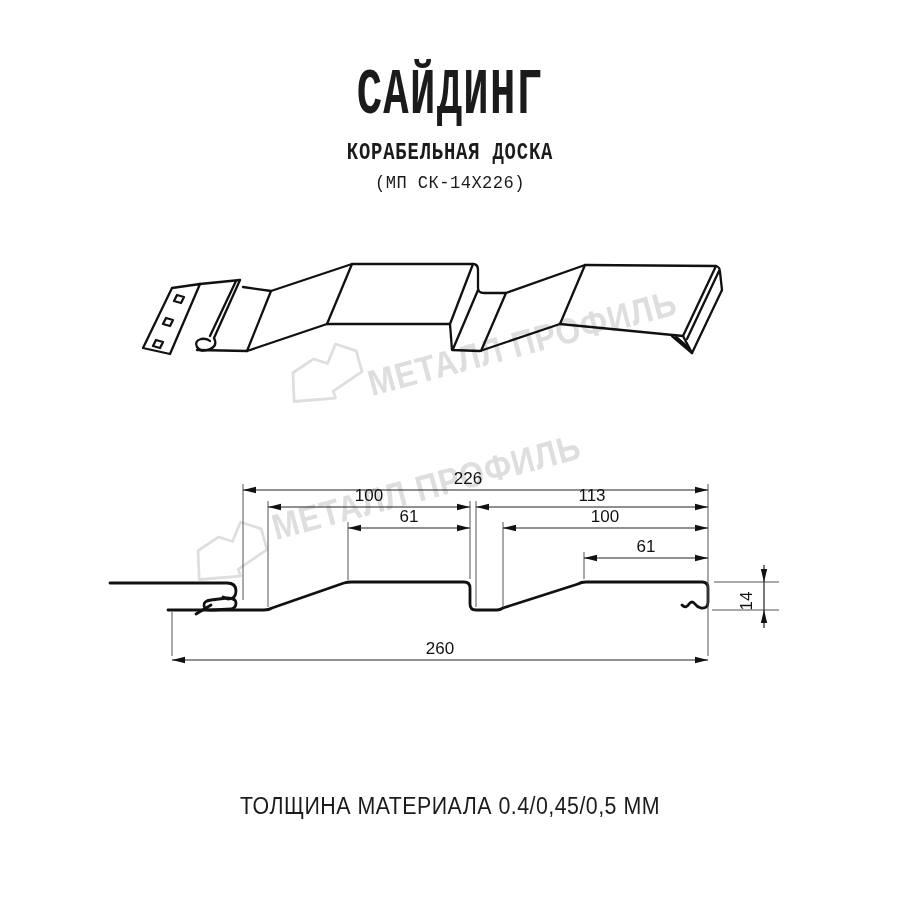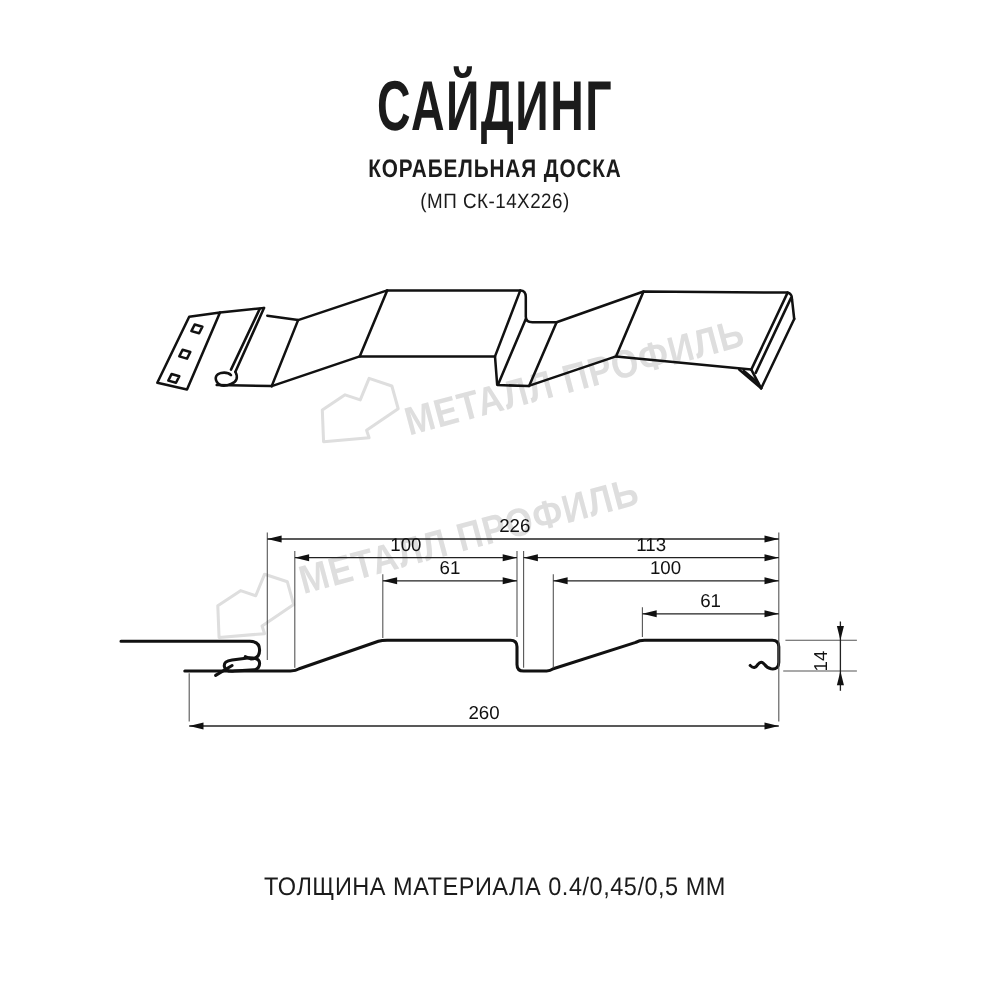--- a/index.html
+++ b/index.html
@@ -1,21 +1,21 @@
 <!DOCTYPE html>
 <html><head>
 <meta charset="utf-8">
 <style>
   html,body{margin:0;padding:0;}
   body{
     width:900px;height:900px;position:relative;background:#ffffff;
     font-family:"Liberation Sans","DejaVu Sans",sans-serif;
     color:#1b1b1b;overflow:hidden;
   }
-  .title-block{position:absolute;top:64px;left:0;width:900px;text-align:center;}
+  .title-block{position:absolute;top:64px;left:0;width:900px;text-align:center;font-family:Liberation Mono, monospace;}
   .title-main{
     font-size:64px;font-weight:700;letter-spacing:2px;line-height:1;
     transform:scaleX(.66);transform-origin:50% 50%;white-space:nowrap;
   }
   .title-sub{
     margin-top:12px;font-size:23px;font-weight:700;letter-spacing:1px;
     transform:scaleX(.82);transform-origin:50% 50%;white-space:nowrap;
   }
   .title-code{
     margin-top:6px;font-size:19px;font-weight:400;letter-spacing:.5px;

